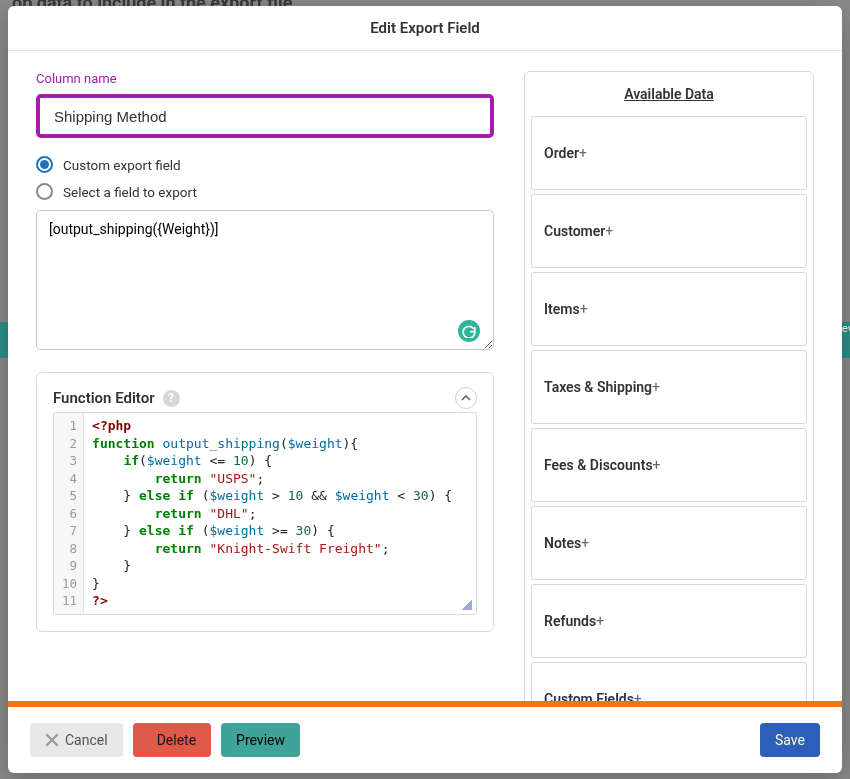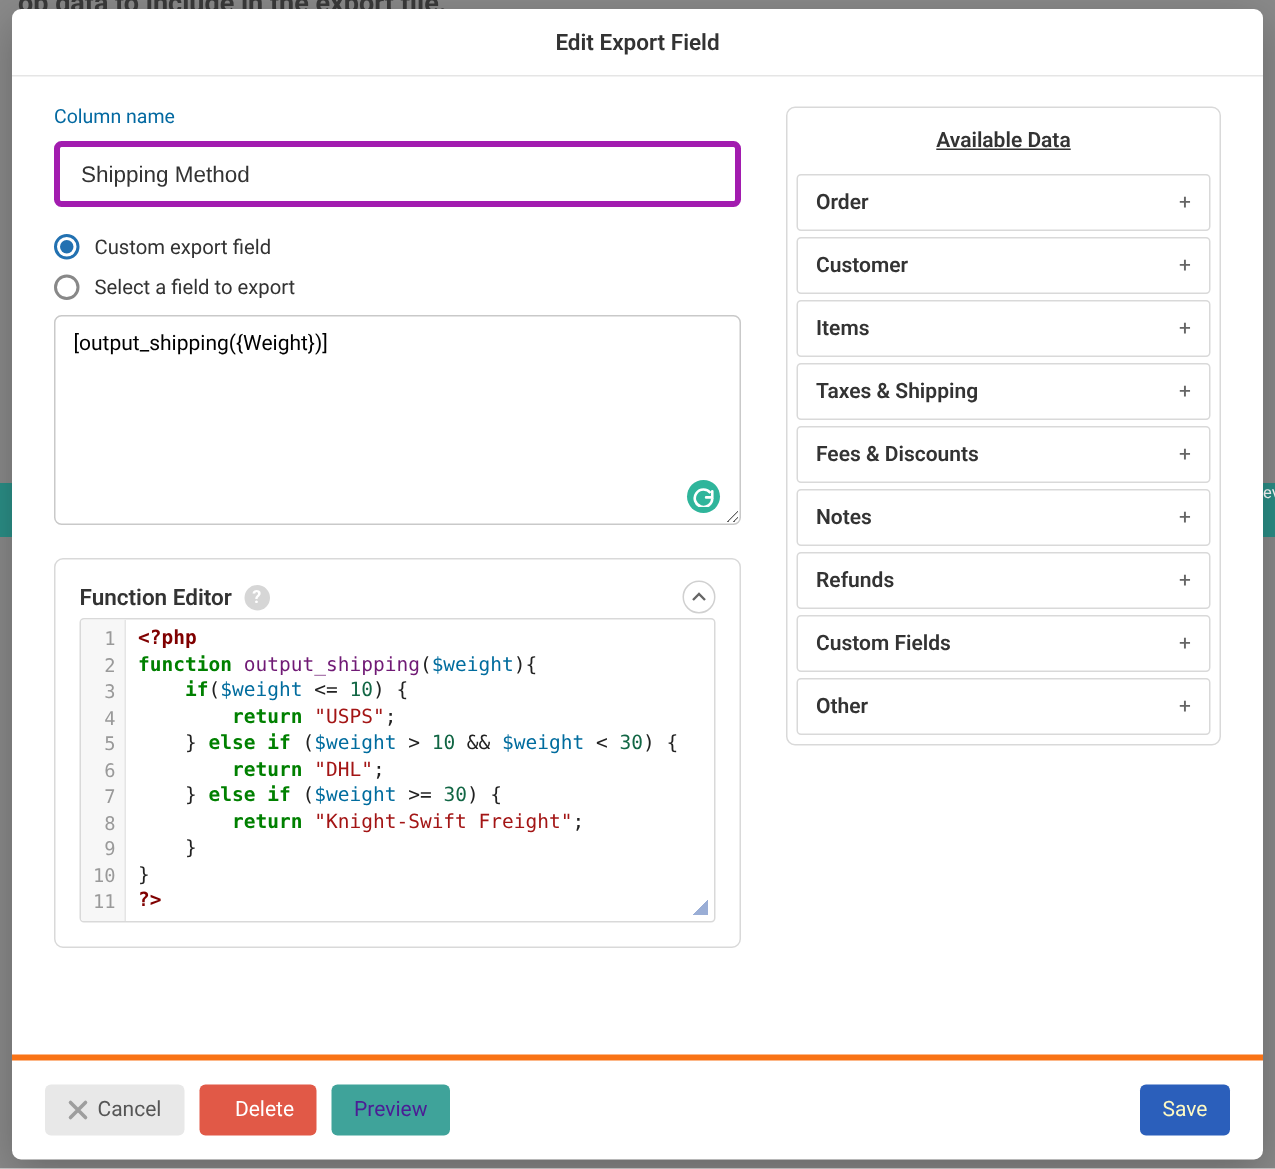--- a/index.html
+++ b/index.html
@@ -45,21 +45,21 @@
     flex: 1;
     padding: 20px 28px 10px 28px;
     display: flex;
     gap: 30px;
     overflow: hidden;
   }
   .left-col { flex: 1; min-width: 0; }
   .right-col { width: 290px; }
   .label {
     font-size: 13px;
-    color: #0369a1;
+    color: #a21caf;
     margin-bottom: 8px;
     display: block;
   }
   .text-input {
     width: 100%;
     height: 44px;
     border: 4px solid #a21caf;
     border-radius: 5px;
     padding: 0 14px;
     font-size: 15px;
@@ -175,21 +175,21 @@
   }
   .gutter div { height: 17.5px; }
   .code {
     padding: 4px 8px;
     white-space: pre;
     overflow: auto;
     color: #222;
   }
   .code .kw { color: #008000; font-weight: 700; }
   .code .tag { color: #800000; font-weight: 700; }
-  .code .fn { color: #701a75; }
+  .code .fn { color: #0369a1; }
   .code .var { color: #006c9e; }
   .code .num { color: #116644; }
   .code .str { color: #a31515; }
   .code-resize {
     position: absolute;
     right: 4px;
     bottom: 4px;
     width: 10px; height: 10px;
     background: linear-gradient(135deg, transparent 50%, #9aaed6 50%);
   }
@@ -201,25 +201,25 @@
     border: none;
     border-radius: 4px;
     padding: 9px 15px;
     font-size: 14px;
     cursor: pointer;
     font-family: inherit;
   }
   .btn-primary { background: #2b5fbb; color: #fef9c3; }
   .btn-save-fn { background: #2b5fbb; color: #fff; margin-top: 14px; }
   .btn-cancel { background: #e8e8e8; color: #555; }
-  .btn-delete { background: #e15947; color: #ffffff; padding-left: 24px; }
-  .btn-preview { background: #3fa39a; color: #4c1d95; }
+  .btn-delete { background: #e15947; color: #0f172a; padding-left: 24px; }
+  .btn-preview { background: #3fa39a; color: #000000; }
 
   .modal-footer {
-    border-top: 4px solid #f97316;
+    border-top: 6px solid #f97316;
     padding: 16px 22px;
     display: flex;
     align-items: center;
     justify-content: space-between;
   }
   .footer-left { display: flex; gap: 10px; }
 
   .avail-panel {
     border: 1px solid #d9d9d9;
     border-radius: 6px;
@@ -234,24 +234,23 @@
   }
   .avail-list {
     padding: 0 6px 6px 6px;
     display: flex;
     flex-direction: column;
     gap: 4px;
   }
   .avail-item {
     border: 1px solid #d9d9d9;
     border-radius: 3px;
-    padding: 10px 12px;
-    display: flex;
-    align-items: center;
-    justify-content: space-between;
+    padding: 28px 12px;
+    display: flex;
+    align-items: center;
     font-size: 14px;
     font-weight: 600;
     cursor: pointer;
   }
   .avail-item .plus { font-weight: 400; color: #666; }
 
   .x-icon {
     width: 14px; height: 14px;
     color: #9e9e9e;
   }

